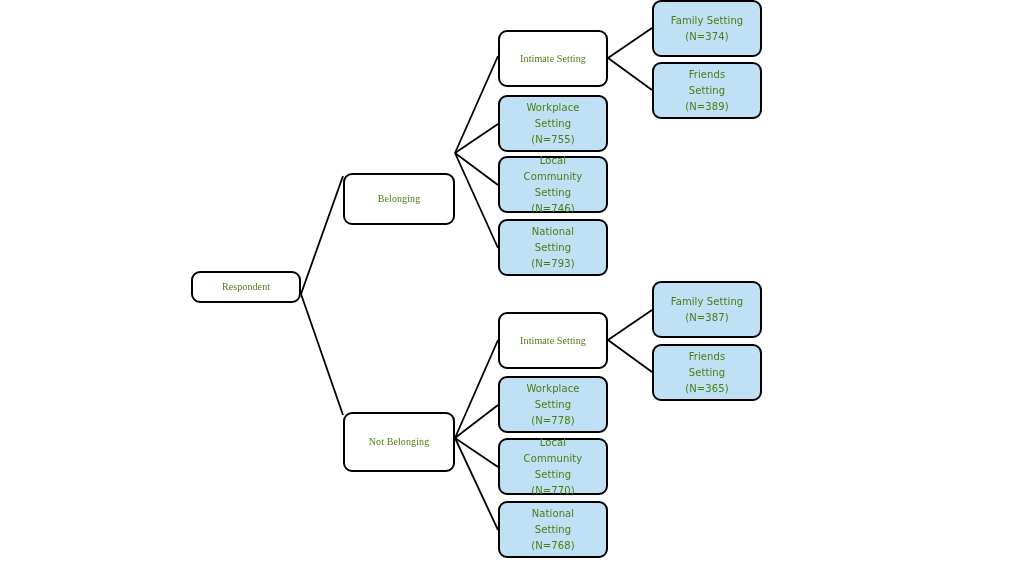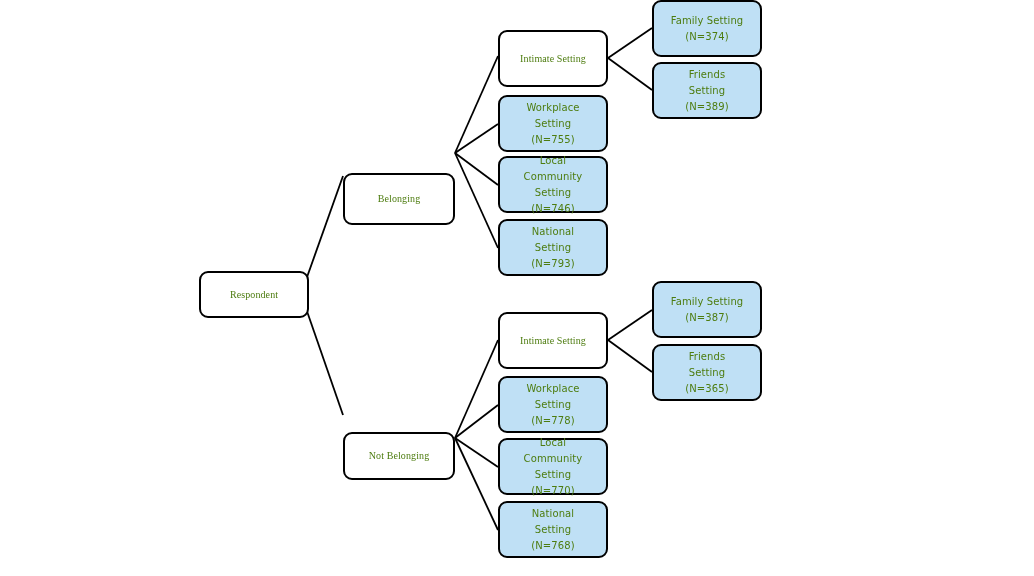--- a/index.html
+++ b/index.html
@@ -69,29 +69,29 @@
       <line x1="608" y1="58" x2="652" y2="28" stroke="#000000" stroke-width="1.8" shape-rendering="geometricPrecision"></line>
       <line x1="608" y1="58" x2="652" y2="90" stroke="#000000" stroke-width="1.8" shape-rendering="geometricPrecision"></line>
       <line x1="455" y1="438" x2="498" y2="340" stroke="#000000" stroke-width="1.8" shape-rendering="geometricPrecision"></line>
       <line x1="455" y1="438" x2="498" y2="405" stroke="#000000" stroke-width="1.8" shape-rendering="geometricPrecision"></line>
       <line x1="455" y1="438" x2="498" y2="467" stroke="#000000" stroke-width="1.8" shape-rendering="geometricPrecision"></line>
       <line x1="455" y1="438" x2="498" y2="530" stroke="#000000" stroke-width="1.8" shape-rendering="geometricPrecision"></line>
       <line x1="608" y1="340" x2="652" y2="310" stroke="#000000" stroke-width="1.8" shape-rendering="geometricPrecision"></line>
       <line x1="608" y1="340" x2="652" y2="372" stroke="#000000" stroke-width="1.8" shape-rendering="geometricPrecision"></line>
     </svg>
 
-  <div class="node white" style="left:191px; top:271px; width:110px; height:47px;margin-left:8px;">
+  <div class="node white" style="left:191px; top:271px; width:110px; height:32px;">
     <span class="node-label">Respondent</span>
   </div>
 
   <div class="node white" style="left:343px; top:127px; width:112px; height:52px;margin-top:46px;">
     <span class="node-label">Belonging</span>
   </div>
 
-  <div class="node white" style="left:343px; top:412px; width:112px; height:48px;margin-top:20px;">
+  <div class="node white" style="left:343px; top:412px; width:112px; height:60px;">
     <span class="node-label">Not Belonging</span>
   </div>
 
   <div class="node white" style="left:498px; top:30px; width:110px; height:57px;">
     <span class="node-label">Intimate Setting</span>
   </div>
 
   <div class="node blue" style="left:498px; top:95px; width:110px; height:57px;">
     <span class="node-label">Workplace
 Setting (N=755)</span>

